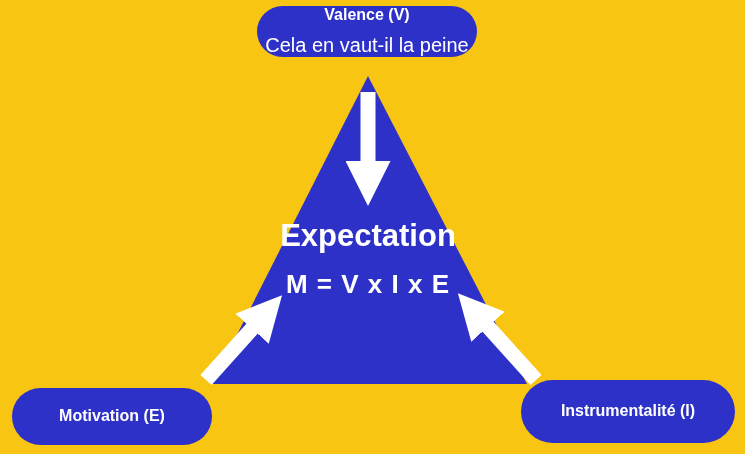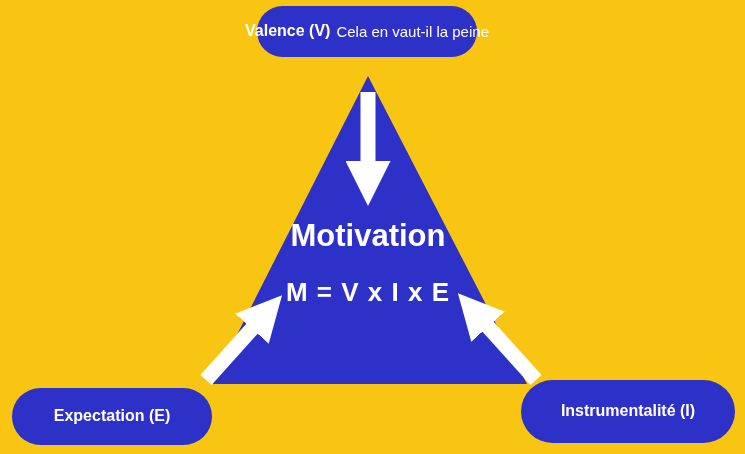--- a/index.html
+++ b/index.html
@@ -33,37 +33,37 @@
     stroke: #ffffff;
     stroke-width: 15;
     fill: none;
   }
   .pill {
     position: absolute;
     background: var(--blue, #2D31C8);
     color: #ffffff;
     border-radius: 999px;
     display: flex;
-    flex-direction: row;
+    flex-direction: column;
     align-items: center;
     justify-content: center;
     text-align: center;
     line-height: 1.3;
     padding: 2px 10px;
     box-sizing: border-box;
     gap: 6px;
   }
   .pill-title {
     font-weight: 700;
     font-size: 16px;
     white-space: nowrap;
   }
   .pill-sub {
     font-weight: 400;
-    font-size: 15px;
+    font-size: 20px;
     white-space: nowrap;
   }
   .pill-top { left: 257px; top: 6px;   width: 220px; height: 51px; }
   .pill-bl  { left: 12px;  top: 388px; width: 200px; height: 57px; }
   .pill-br  { left: 521px; top: 380px; width: 214px; height: 63px; }
 
   .center-label {
     position: absolute;
     left: 368px;
     top: 218px;
@@ -72,21 +72,21 @@
     color: #ffffff;
     width: max-content;
   }
   .center-title {
     font-size: 31px;
     font-weight: 800;
   }
   .center-formula {
     font-size: 26px;
     font-weight: 800;
-    margin-top: 23px;
+    margin-top: 15px;
     letter-spacing: 1px;
   }
 </style>
 </head>
 <body>
 
 <div class="canvas">
 
   <svg class="diagram-svg" viewBox="0 0 745 454">
     <defs>
@@ -103,25 +103,25 @@
 
     <line class="arrow" x1="536" y1="380" x2="482" y2="320" marker-end="url(#ah)"></line>
   </svg>
 
   <div class="pill pill-top">
     <div class="pill-title">Valence (V)</div>
     <div class="pill-sub">Cela en vaut-il la peine</div>
   </div>
 
   <div class="pill pill-bl">
-    <div class="pill-title">Expectation (E)</div>
+    <div class="pill-title">Motivation (E)</div>
   </div>
 
   <div class="pill pill-br">
     <div class="pill-title">Instrumentalité (I)</div>
   </div>
 
   <div class="center-label">
-    <div class="center-title">Motivation</div>
+    <div class="center-title">Expectation</div>
     <div class="center-formula">M = V x I x E</div>
   </div>
 
 </div>
 
 </body></html>

